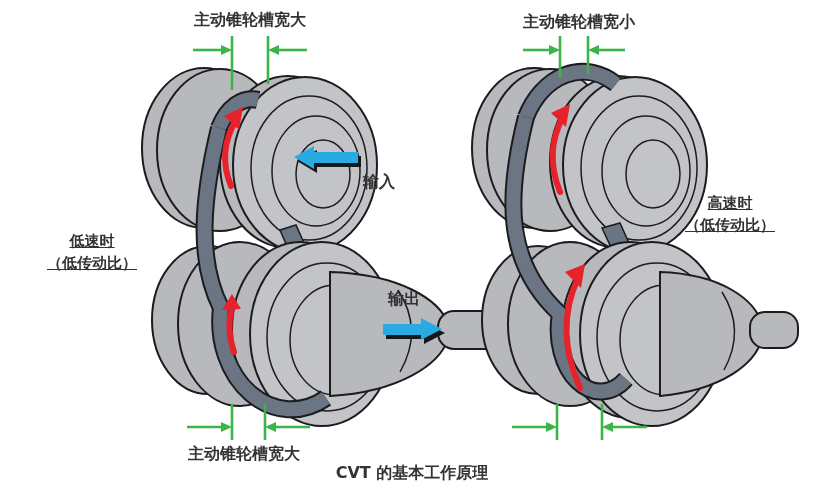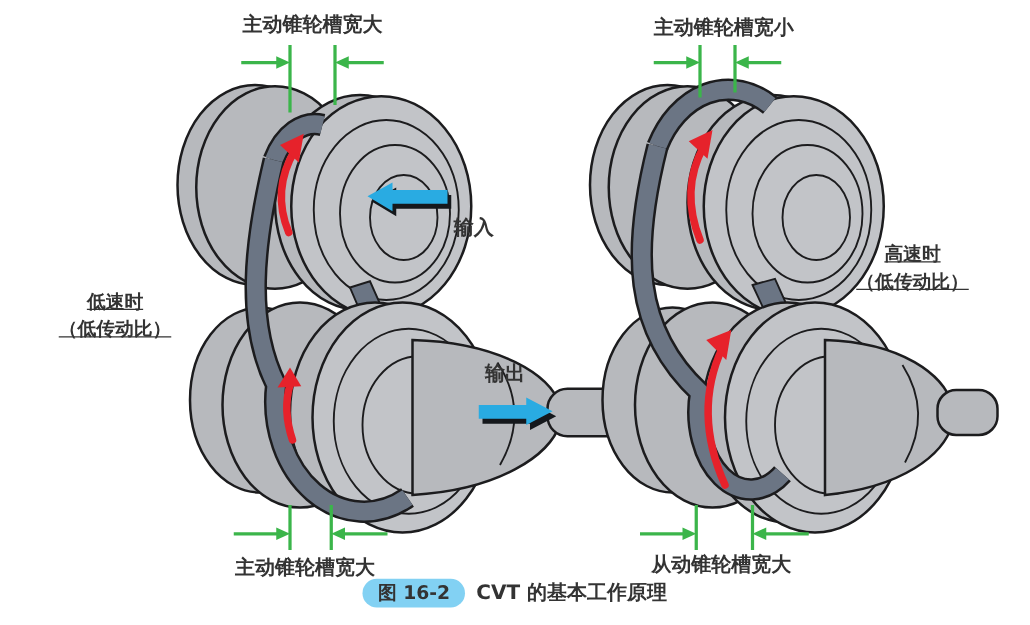--- a/index.html
+++ b/index.html
@@ -175,34 +175,32 @@
       </g>
     </g>
   </svg>
 
   <div class="lbl" style="left:155px;top:10px;width:190px;">主动锥轮槽宽大</div>
 
   <div class="lbl" style="left:484px;top:12px;width:190px;">主动锥轮槽宽小</div>
 
   <div class="lbl" style="left:149px;top:444px;width:190px;">主动锥轮槽宽大</div>
 
-  <div class="lbl" style="left:482px;top:442px;width:190px;">从动锥轮槽宽大</div>
 
   <div class="side-lbl" style="left:26px;top:230px;width:132px;">
     <div>低速时</div>
     <div>（低传动比）</div>
   </div>
 
   <div class="side-lbl" style="left:656px;top:192px;width:148px;">
     <div>高速时</div>
     <div>（低传动比）</div>
   </div>
 
   <div class="lbl" style="left:363px;top:147px;width:60px;text-align:left;margin-top:25px;">输入</div>
 
   <div class="lbl" style="left:388px;top:289px;width:60px;text-align:left;">输出</div>
 
   <div class="caption">
-    <span class="fig-badge">图 16-2</span>
     <span class="fig-title">CVT 的基本工作原理</span>
   </div>
 
 </div>
 
 </body></html>

